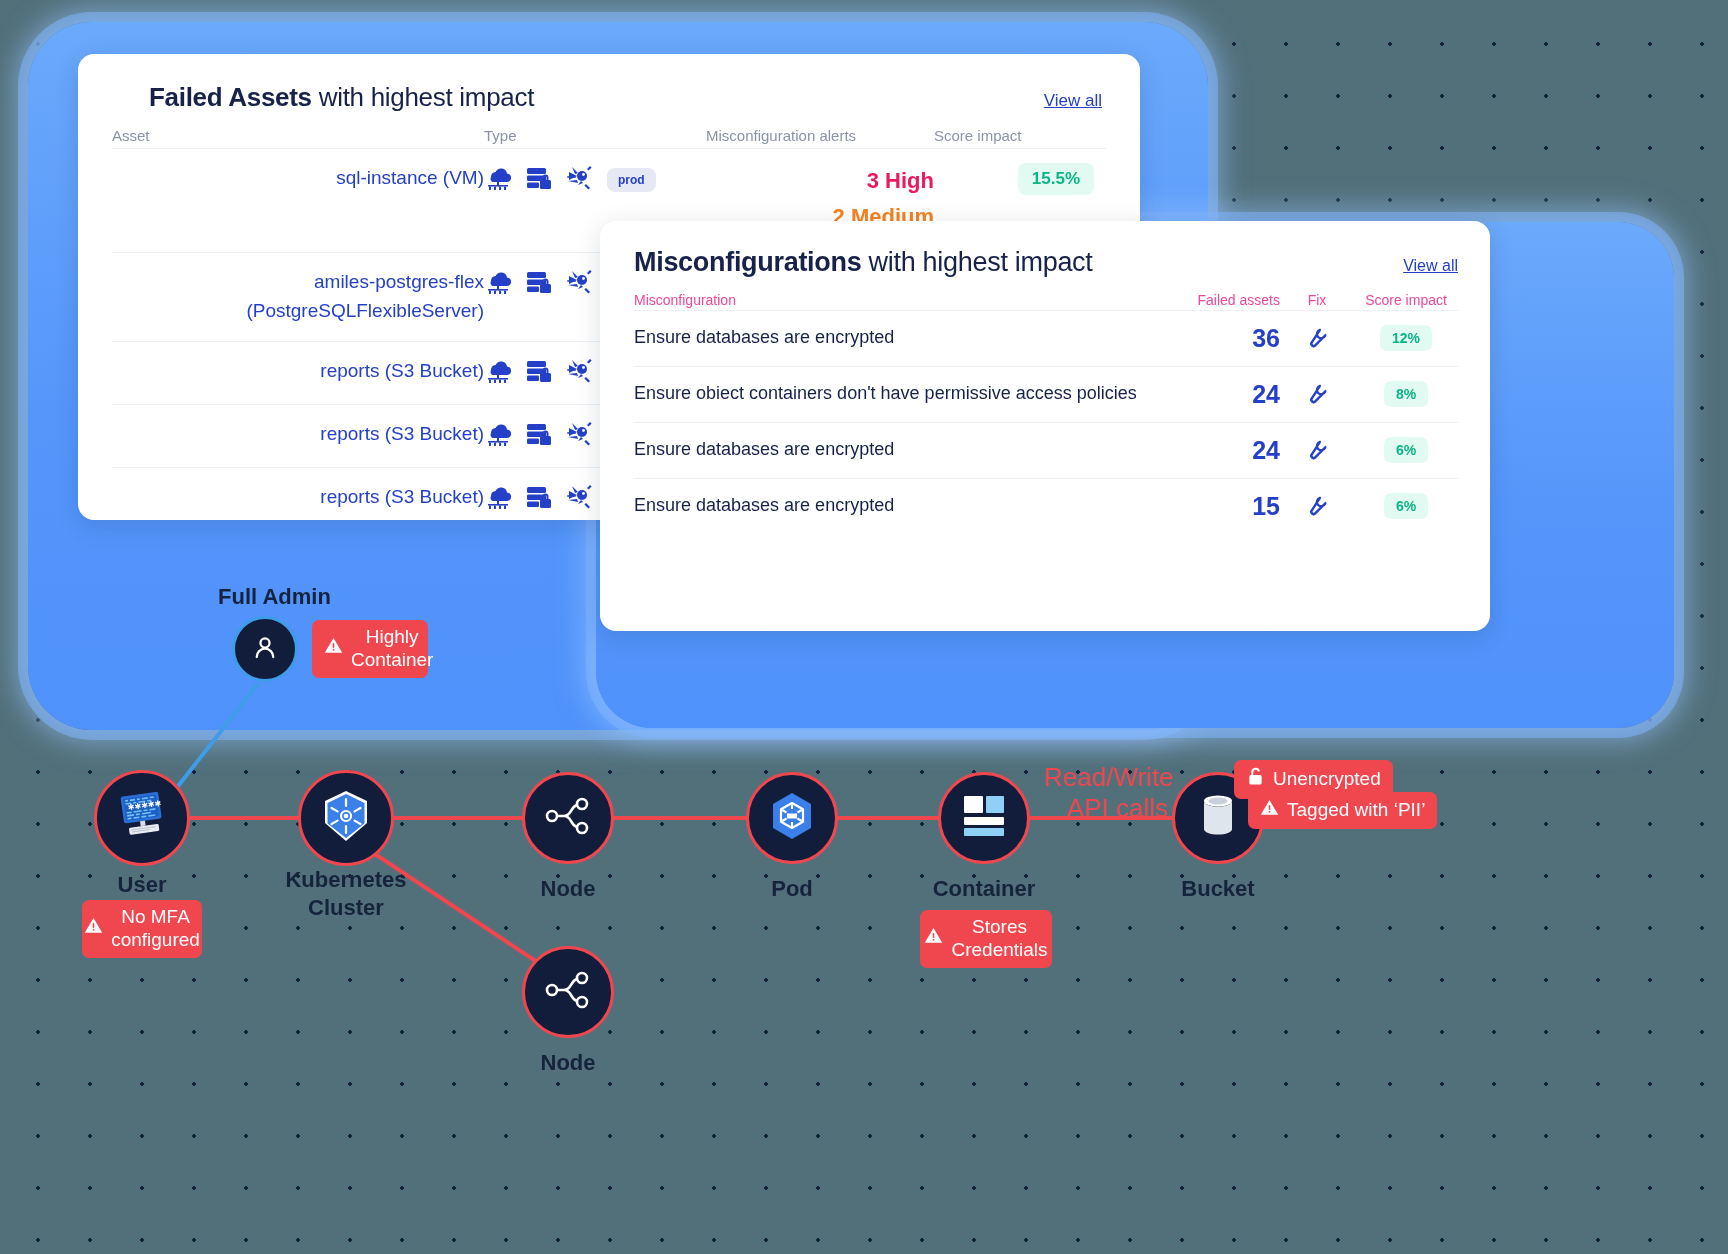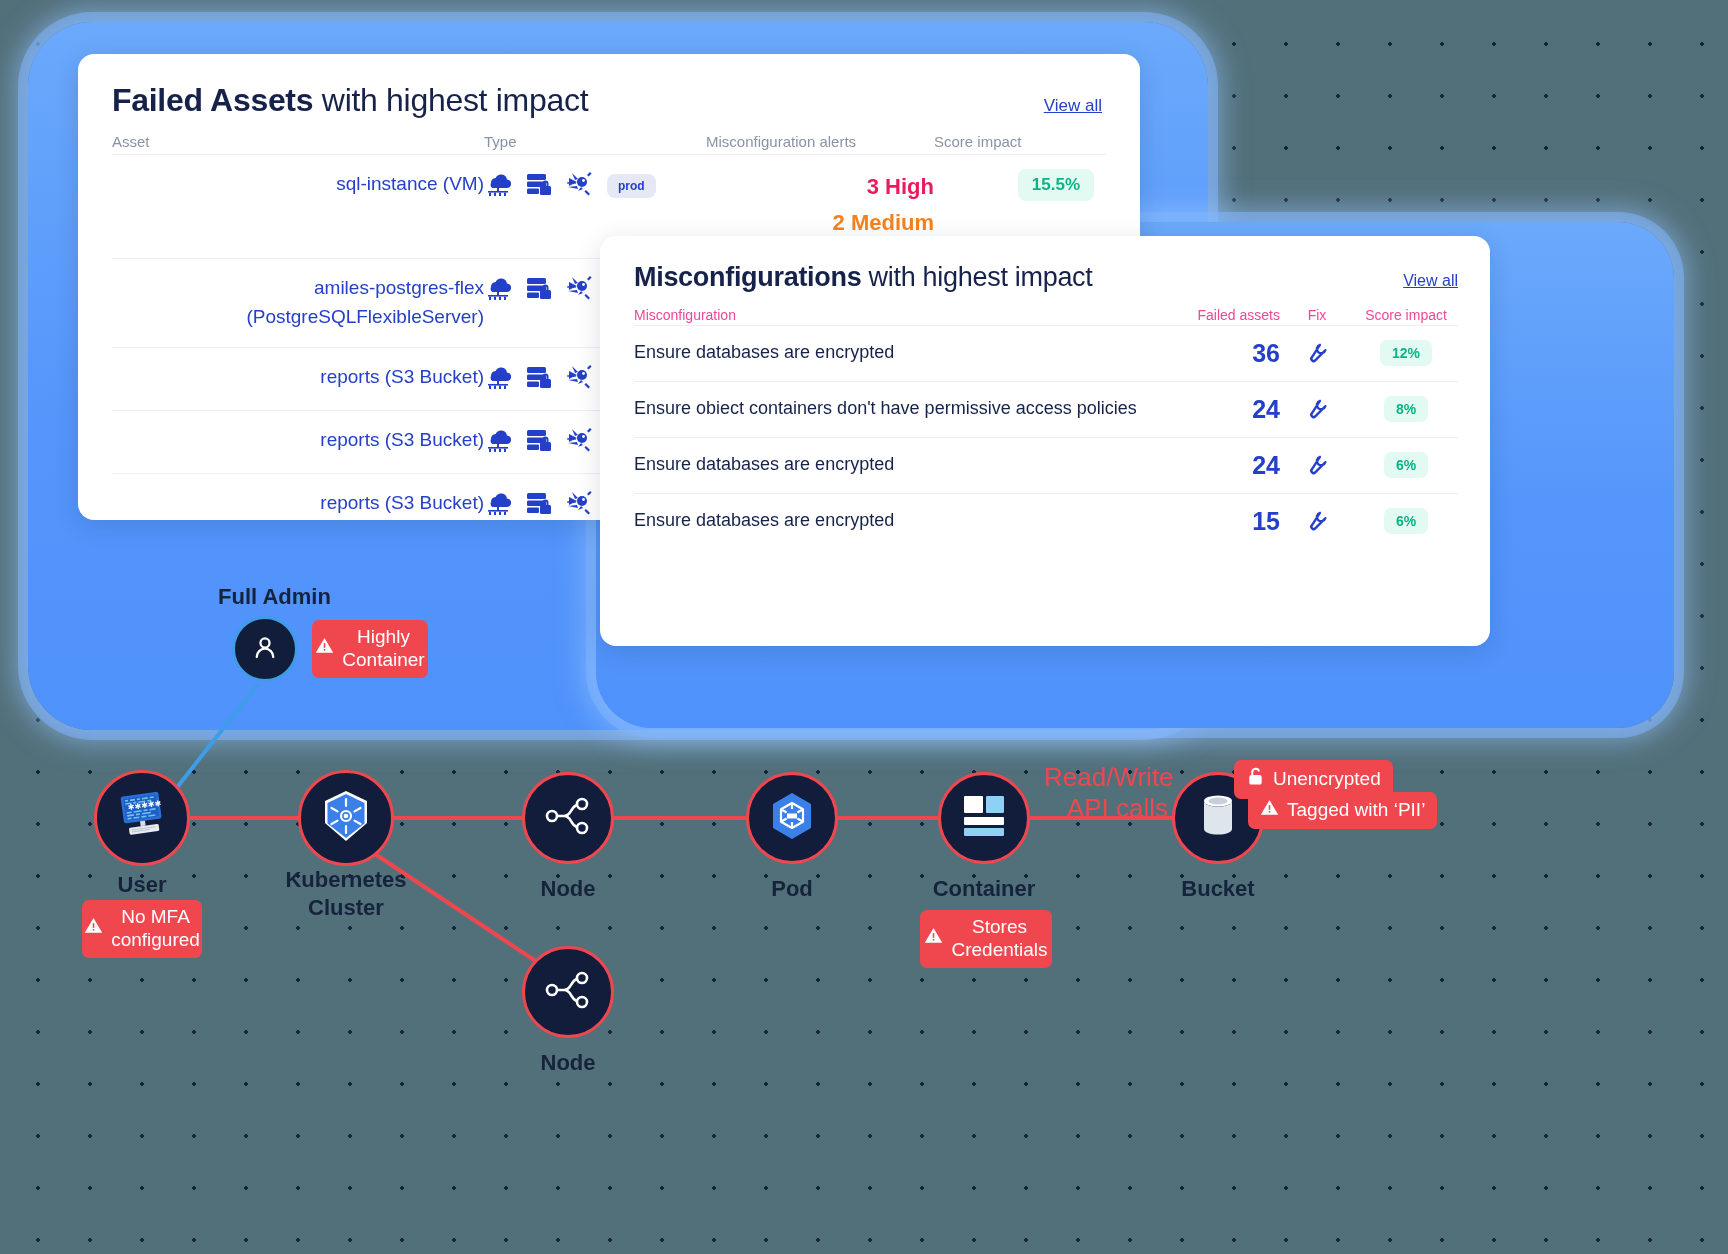--- a/index.html
+++ b/index.html
@@ -32,35 +32,35 @@
 
   
   .card {
     position: absolute;
     background: #ffffff;
     border-radius: 16px;
     box-shadow: 0 6px 26px rgba(12,30,60,0.14);
     overflow: hidden;
   }
   #failed-card { left: 78px; top: 54px; width: 1062px; height: 466px; }
-  #misc-card   { left: 600px; top: 236px; width: 890px; height: 410px; }
+  #misc-card   { left: 600px; top: 221px; width: 890px; height: 410px; }
 
   .card-head {
     display: flex; align-items: baseline; justify-content: space-between;
   }
   .card-title { color: #16224a; letter-spacing: -0.3px; }
   .card-title b { font-weight: 700; }
   .card-title span { font-weight: 400; }
   .view-all {
     color: #2540c8; text-decoration: underline; cursor: pointer; white-space: nowrap;
   }
 
   
   #failed-card .card-head { padding: 28px 38px 0 34px; }
-  #failed-card .card-title { font-size: 32px; }
+  #failed-card .card-title { font-size: 26px; margin-left: 37px; }
   #failed-card .view-all { font-size: 17px; }
 
   .fa-table { margin-top: 14px; padding: 0 34px; }
   .fa-hrow, .fa-row { display: flex; align-items: flex-start; }
   .fa-hrow { padding-bottom: 4px; }
   .fa-col-asset { width: 372px; }
   .fa-col-type  { width: 222px; }
   .fa-col-alerts{ width: 228px; }
   .fa-col-score { width: 160px; }
   .fa-hcell { color: #8a93a6; font-size: 15px; font-weight: 400; }
@@ -470,21 +470,21 @@
 
   <div class="gnode blue" style="left:232px; top:616px; width:66px; height:66px;">
     <span>
       <svg width="32" height="32" viewBox="0 0 24 24" fill="none" stroke="#fff" stroke-width="1.7" stroke-linecap="round">
           <circle cx="12" cy="9" r="3.4"></circle>
           <path d="M5.8 19.5a6.2 6.2 0 0 1 12.4 0"></path>
         </svg>
     </span>
   </div>
 
-  <div class="badge" style="left:312px; top:620px; width:116px; justify-content:center; flex-direction:row;">
+  <div class="badge" style="left:312px; top:620px; width:116px; justify-content:flex-start; flex-direction:row;">
     <span class="bico">
       <svg width="19" height="19" viewBox="0 0 24 24" fill="#fff">
           <path d="M12 2.6 23 21H1z"></path>
           <rect x="11" y="9" width="2" height="6" fill="#f0474f"></rect>
           <rect x="11" y="16.4" width="2" height="2" fill="#f0474f"></rect>
         </svg>
     </span>
     <span><span>Highly</span><br><span>Container</span></span>
   </div>
 

